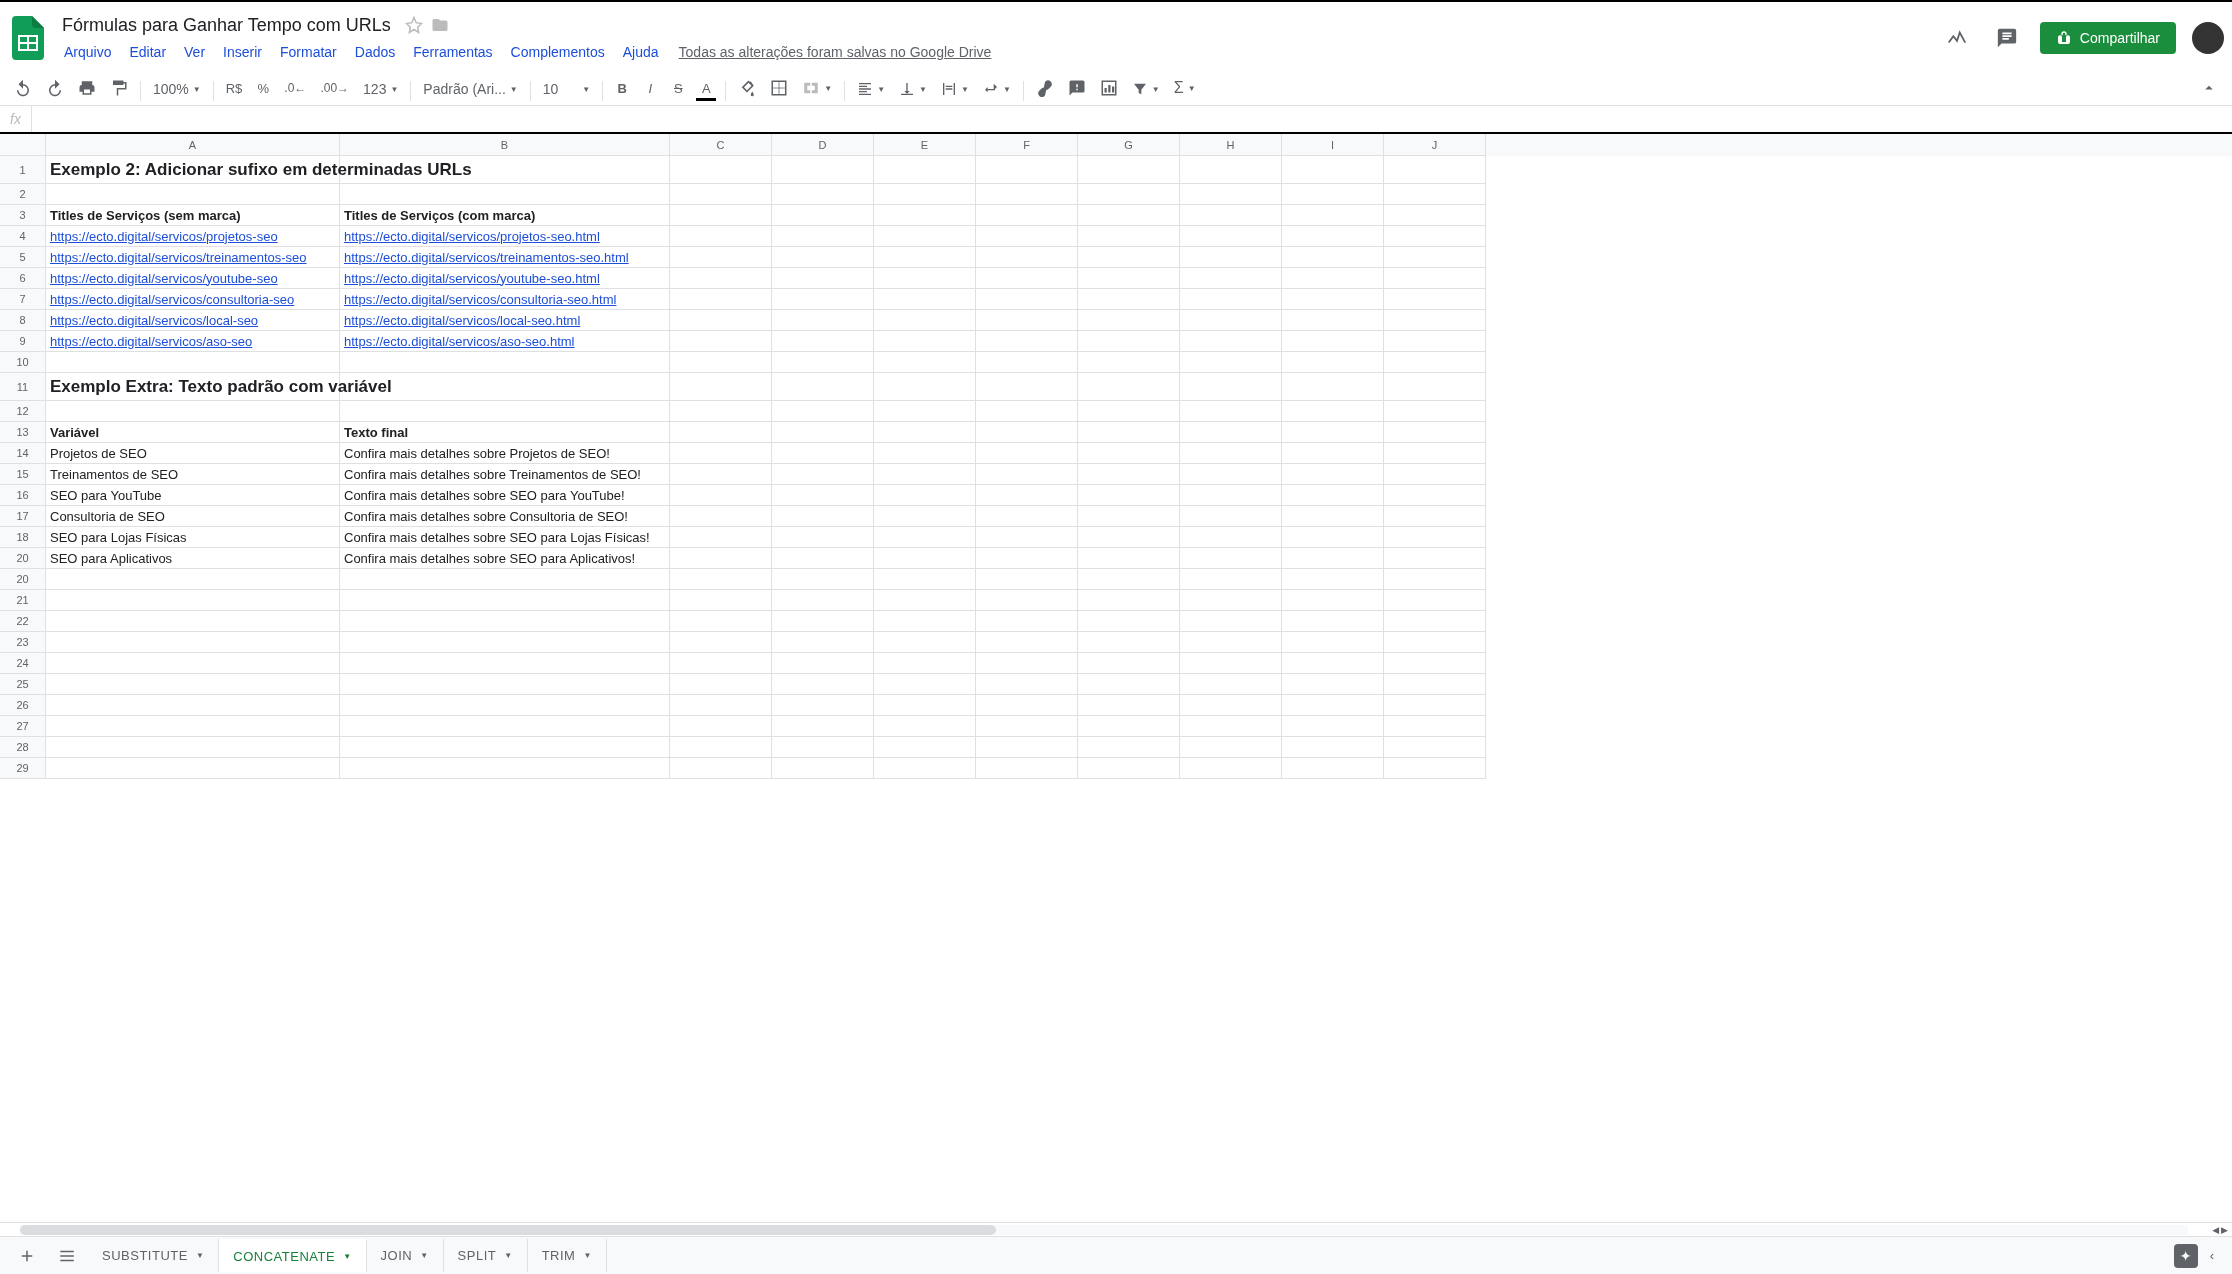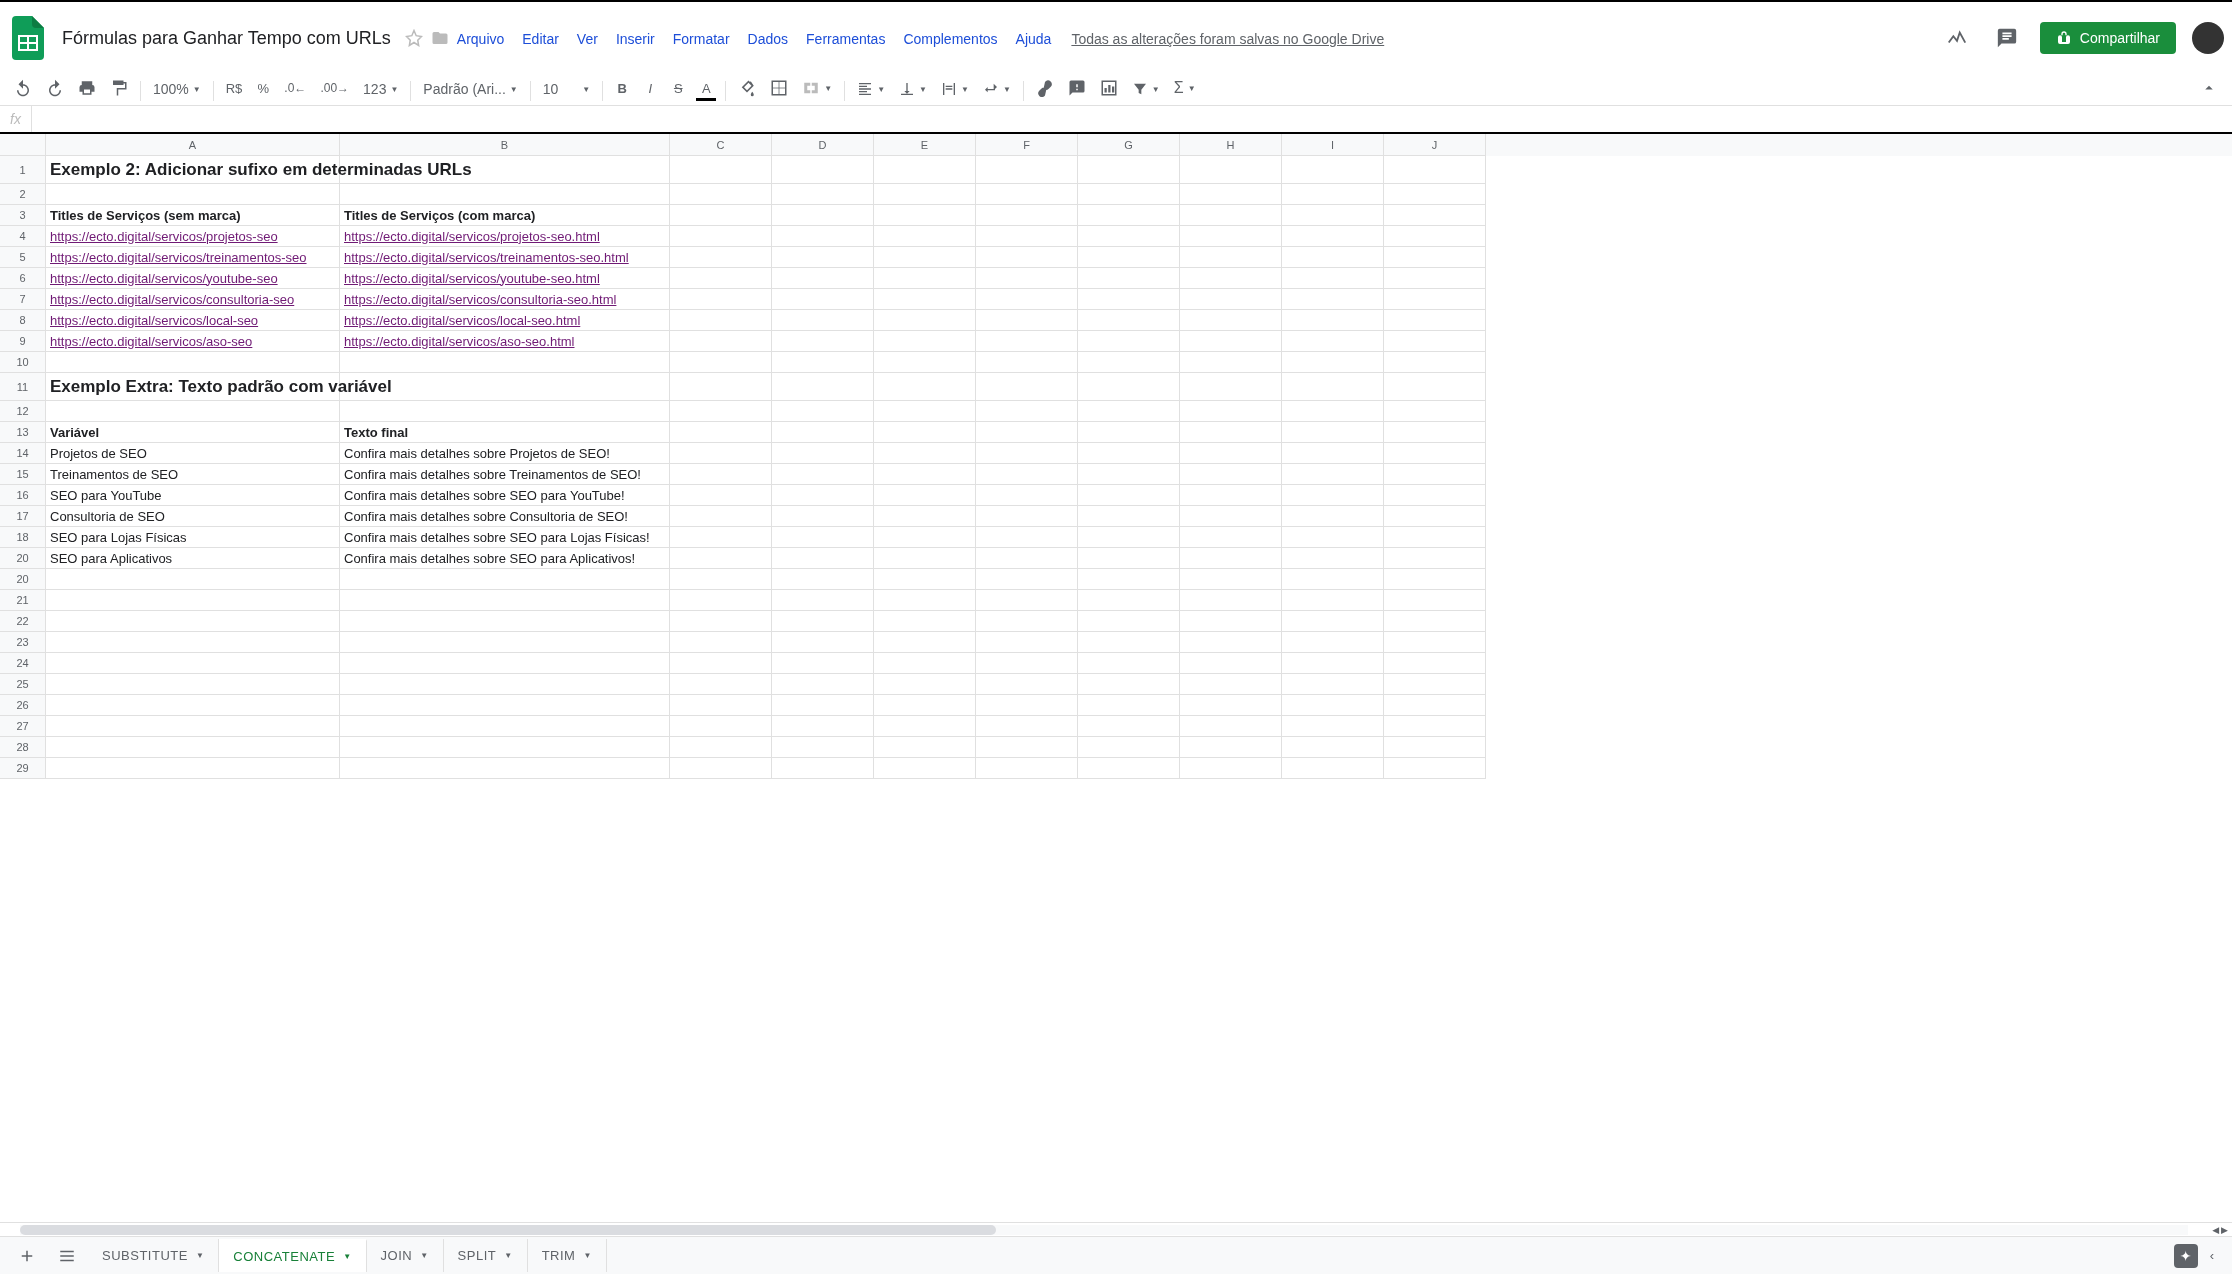--- a/index.html
+++ b/index.html
@@ -2,21 +2,21 @@
 <html><head>
 <meta charset="utf-8">
 <style>
 * { margin: 0; padding: 0; box-sizing: border-box; }
 body { font-family: Arial, sans-serif; font-size: 13px; color: #202124; background: #fff; overflow: hidden; }
 .app { display: flex; flex-direction: column; height: 100vh; border-top: 2px solid #000; }
 
 
 .titlebar { display: flex; align-items: center; padding: 8px 8px 0 8px; height: 64px; }
 .logo { width: 40px; height: 40px; margin-right: 8px; display: flex; align-items: center; justify-content: center; }
-.title-area { flex: 1; display: flex; }
+.title-area { flex: 1; display: flex; flex-direction: column; }
 .title-row { display: flex; align-items: center; gap: 8px; }
 .doc-title { font-size: 18px; color: #202124; font-weight: 400; padding: 2px 6px; }
 .star-icon, .folder-icon { color: #bbb; cursor: pointer; }
 .menubar { display: flex; gap: 2px; align-items: center; margin-top: 2px; }
 .menu-item { padding: 4px 8px; font-size: 14px; color: #1d4ed8; cursor: pointer; border-radius: 4px; }
 .save-status { color: #5f6368; font-size: 14px; text-decoration: underline; margin-left: 10px; }
 .titlebar-right { display: flex; align-items: center; gap: 16px; margin-left: auto; }
 .share-btn { background: #1a8e3c; color: #fff; padding: 8px 16px; border-radius: 4px; font-size: 14px; font-weight: 500; display: flex; align-items: center; gap: 8px; cursor: pointer; }
 .avatar { width: 32px; height: 32px; border-radius: 50%; background: #333; }
 .icon-btn { color: #5f6368; cursor: pointer; padding: 6px; }
@@ -44,21 +44,21 @@
 .col-h { border-right: 1px solid #e0e0e0; border-bottom: 1px solid #e0e0e0; text-align: center; font-size: 11px; color: #5f6368; line-height: 22px; flex-shrink: 0; }
 .row-headers { position: absolute; top: 22px; left: 0; width: 46px; background: #f8f9fa; z-index: 2; }
 .row-h { height: 21px; border-right: 1px solid #e0e0e0; border-bottom: 1px solid #e0e0e0; text-align: center; font-size: 11px; color: #5f6368; line-height: 21px; }
 .row-h.tall { height: 28px; line-height: 28px; }
 .cells { position: absolute; top: 22px; left: 46px; right: 0; bottom: 0; overflow: auto; }
 .row { display: flex; height: 21px; }
 .row.tall { height: 28px; }
 .cell { border-right: 1px solid #e0e0e0; border-bottom: 1px solid #e0e0e0; padding: 2px 4px; font-size: 13px; white-space: nowrap; overflow: visible; flex-shrink: 0; display: flex; align-items: center; }
 .cell.heading { font-size: 17px; font-weight: 700; }
 .cell.bold { font-weight: 700; }
-.cell.link { color: #701a75; text-decoration: underline; cursor: pointer; }
+.cell.link { color: #1d4ed8; text-decoration: underline; cursor: pointer; }
 .cell span { position: relative; z-index: 1; }
 
 
 .hscroll { height: 14px; border-top: 1px solid #e0e0e0; display: flex; align-items: center; }
 .hscroll-track { flex: 1; height: 10px; background: #f8f9fa; position: relative; margin: 0 20px; }
 .hscroll-thumb { position: absolute; left: 0; width: 45%; height: 100%; background: #dadce0; border-radius: 5px; }
 .hscroll-arrows { display: flex; gap: 2px; padding: 0 4px; }
 .hscroll-arrow { font-size: 9px; color: #5f6368; cursor: pointer; }
 
 

